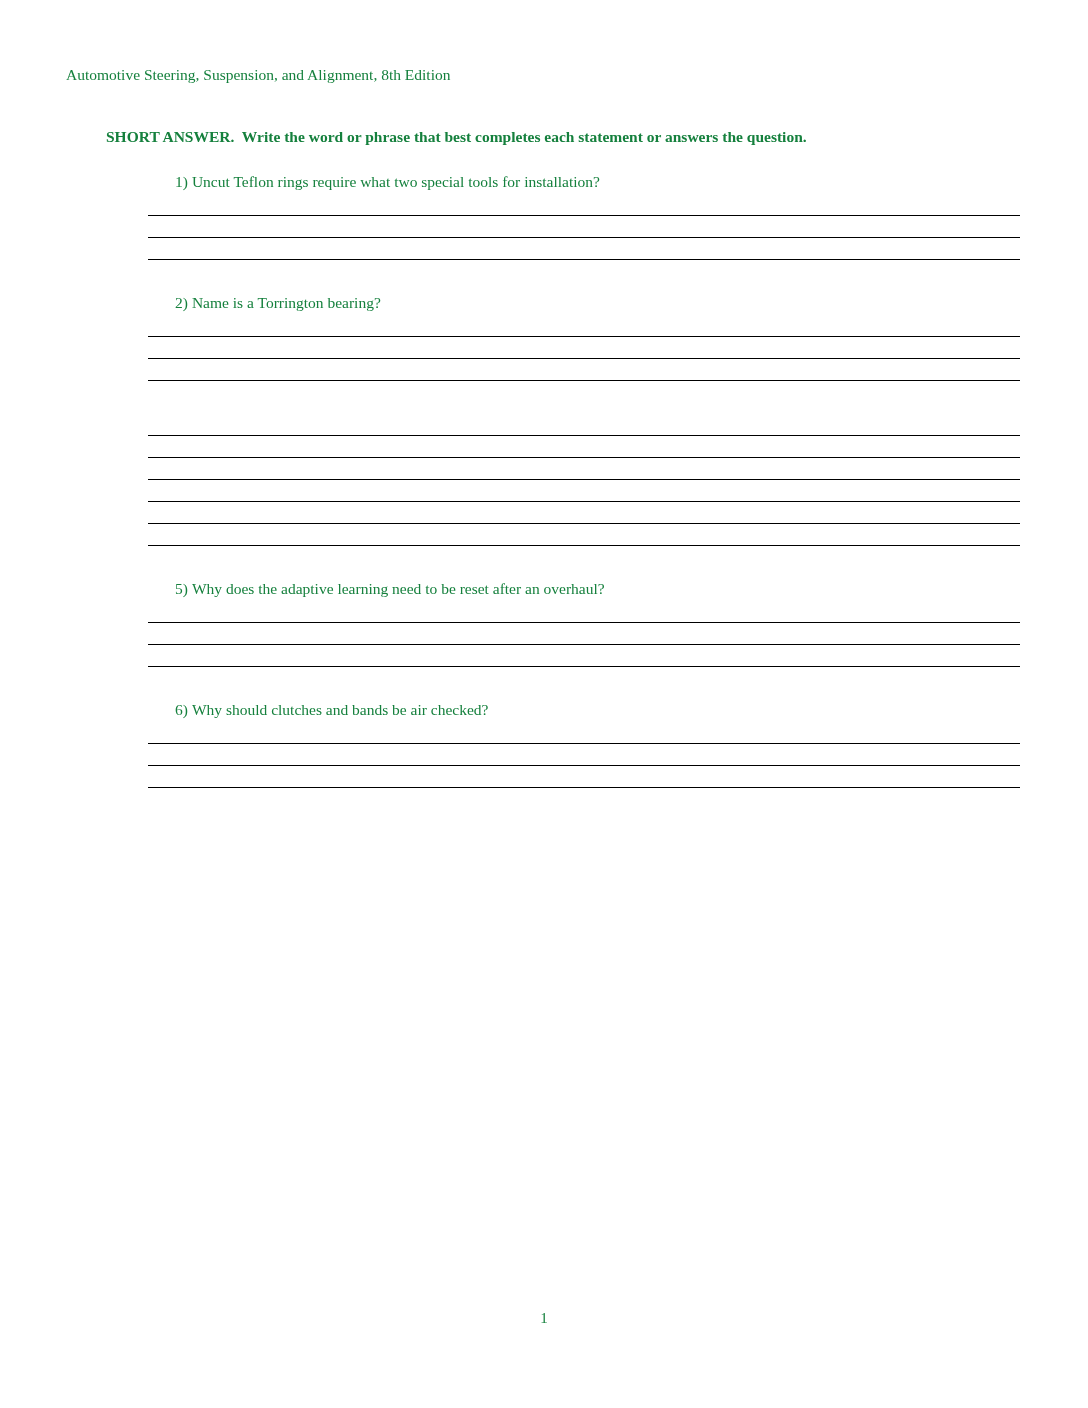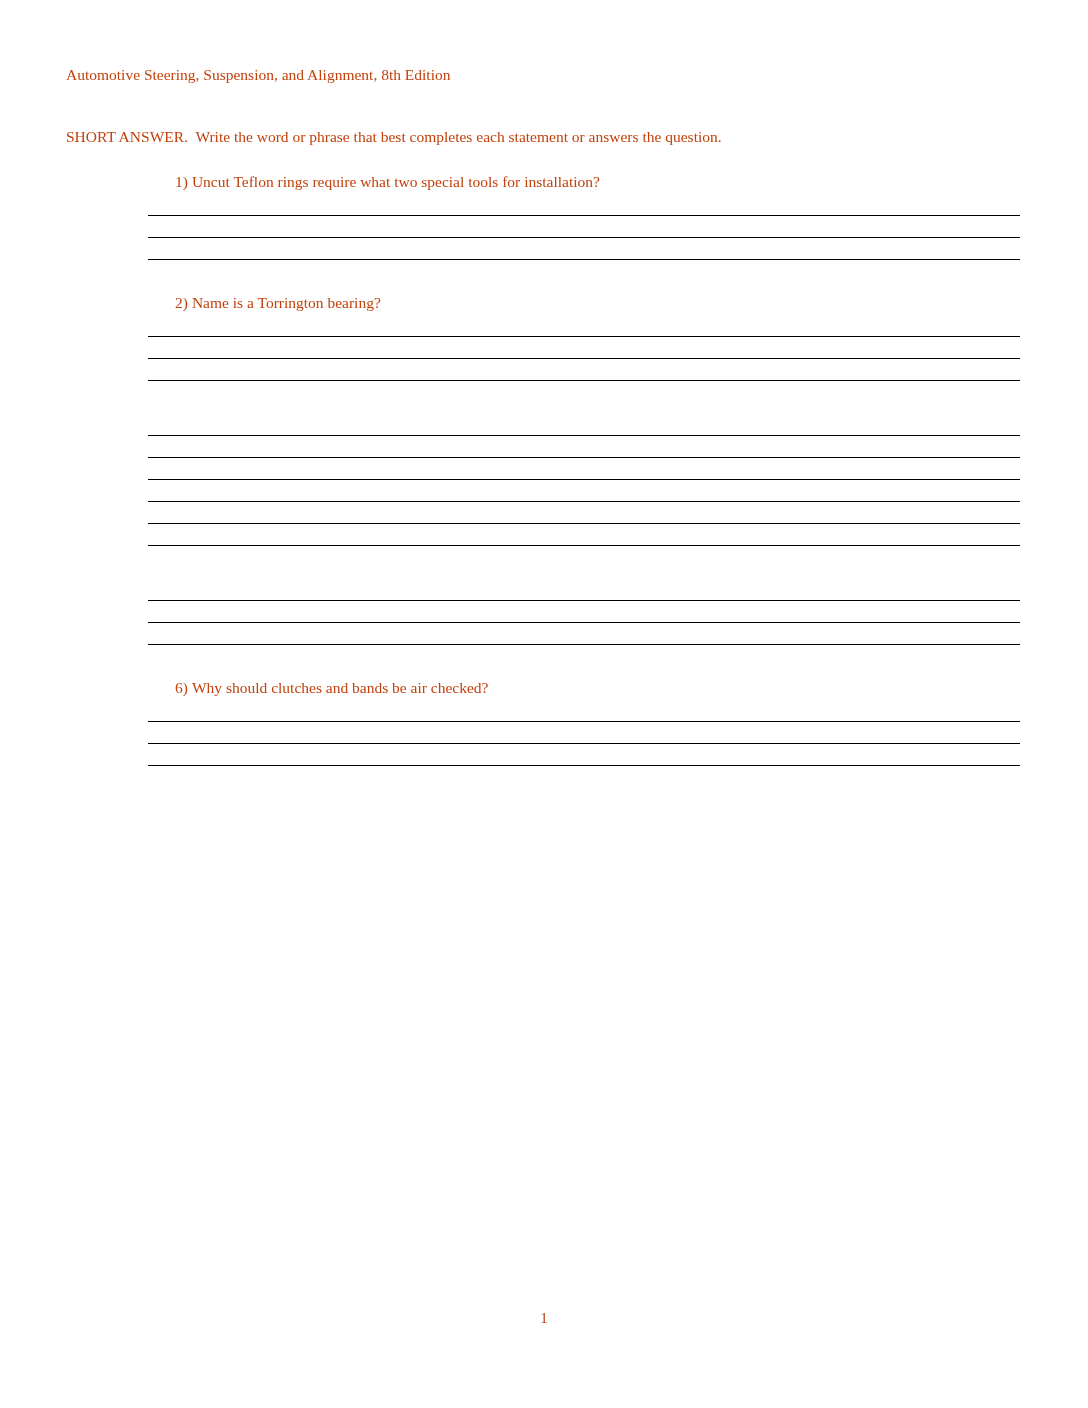--- a/index.html
+++ b/index.html
@@ -2,21 +2,21 @@
 <html><head>
 <meta charset="utf-8">
 <style>
   * { margin: 0; padding: 0; box-sizing: border-box; }
   html, body { background: #ffffff; }
   .page {
     position: relative;
     width: 1088px;
     height: 1408px;
     background: #ffffff;
-    color: #c2410c;
+    color: #15803d;
     font-family: "Liberation Serif", "DejaVu Serif", serif;
     font-size: 15.5px;
     padding: 64px 68px 0 66px;
     overflow: hidden;
   }
   .doc-title, .doc-chapter {
     line-height: 22px;
     white-space: nowrap;
   }
   .name-row {
@@ -28,23 +28,24 @@
   .name-label { line-height: 22px; }
   .name-line {
     display: inline-block;
     width: 312px;
     height: 20px;
     border-bottom: 1px solid #000000;
     margin-left: 2px;
   }
   .section-heading {
     margin-top: 40px;
-    font-weight: normal;
+    font-weight: bold;
     line-height: 22px;
     white-space: pre-wrap;
+    margin-left: 40px;
   }
   .questions { margin-top: 0; }
   .question {
     margin-top: 33px;
     margin-left: 61px;
   }
   .question:first-child { margin-top: 24px; }
   .question-text-row {
     line-height: 20px;
     margin-left: 48px;
@@ -108,20 +109,23 @@
           <div class="answer-line"></div>
           <div class="answer-line"></div>
           <div class="answer-line"></div>
           <div class="answer-line"></div>
           <div class="answer-line"></div>
           <div class="answer-line"></div>
         </div>
   </div>
 
   <div class="question">
+    <div class="question-text-row">
+      <span class="q-num">5)</span><span>Why does the adaptive learning need to be reset after an overhaul?</span>
+    </div>
     <div class="answer-lines">
           <div class="answer-line"></div>
           <div class="answer-line"></div>
           <div class="answer-line"></div>
         </div>
   </div>
 
   <div class="question">
     <div class="question-text-row">
       <span class="q-num">6)</span><span>Why should clutches and bands be air checked?</span>

